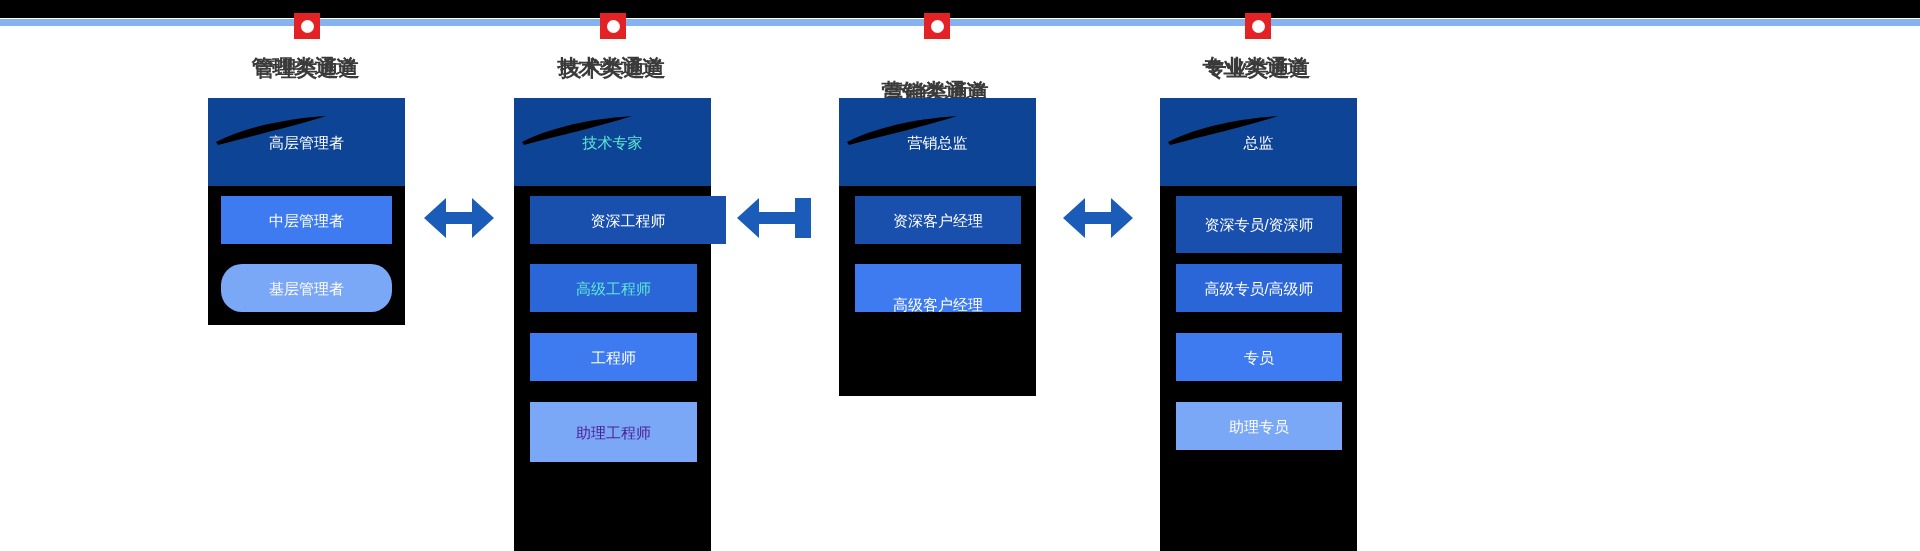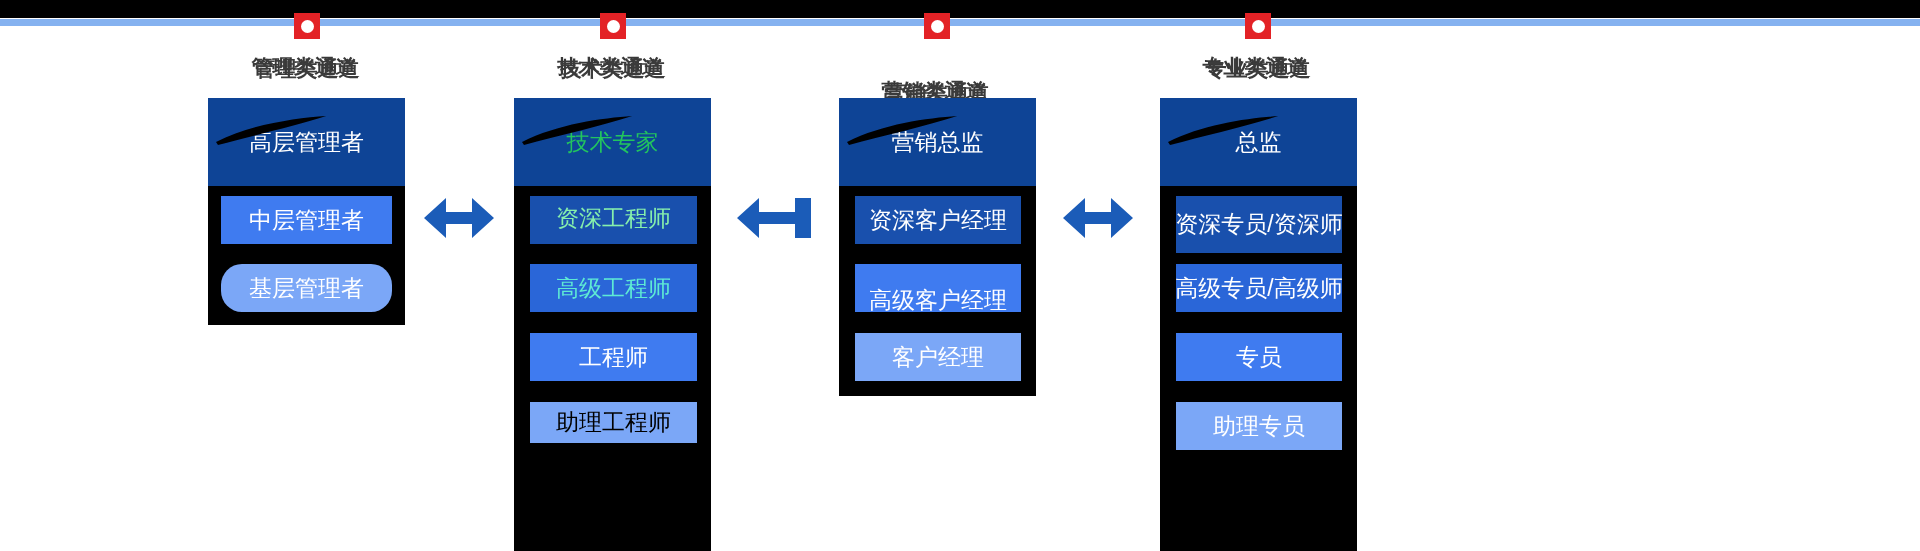--- a/index.html
+++ b/index.html
@@ -81,21 +81,21 @@
     position: absolute;
     background: #000000;
   }
 
   .rung {
     position: absolute;
     display: flex;
     align-items: center;
     justify-content: center;
     color: #ffffff;
-    font-size: 23px;
+    font-size: 15px;
     white-space: nowrap;
     line-height: 1;
   }
 
   
   .swoosh {
     position: absolute;
     pointer-events: none;
   }
 
@@ -160,54 +160,51 @@
     <svg class="swoosh" width="197" height="40" viewBox="0 0 197 40" style="left: 208px; top: 112px;">
       <path d="M 8 30 C 43.34 12, 88.65 6, 118.19999999999999 4 C 86.68 14, 43.34 24, 10 33 Z" fill="#000000"></path>
     </svg>
     <div class="rung" style="left: 221px; top: 196px; width: 171px; height: 48px; background: rgb(63, 123, 240); color: rgb(255, 255, 255);">
       <span>中层管理者</span>
     </div>
     <div class="rung" style="left: 221px; top: 264px; width: 171px; height: 48px; background: rgb(123, 167, 247); color: rgb(255, 255, 255); border-radius: 21px;">
       <span>基层管理者</span>
     </div>
     <div class="ladder" style="left: 514px; top: 98px; width: 197px; height: 453px; background: rgb(0, 0, 0);"></div>
-    <div class="rung" style="left: 514px; top: 98px; width: 197px; height: 88px; background: rgb(14, 68, 150); color: #22c55e;">
+    <div class="rung" style="left: 514px; top: 98px; width: 197px; height: 88px; background: rgb(14, 68, 150); color: #5eead4;">
       <span>技术专家</span>
     </div>
     <svg class="swoosh" width="197" height="40" viewBox="0 0 197 40" style="left: 514px; top: 112px;">
       <path d="M 8 30 C 43.34 12, 88.65 6, 118.19999999999999 4 C 86.68 14, 43.34 24, 10 33 Z" fill="#000000"></path>
     </svg>
-    <div class="rung" style="left: 530px; top: 196px; width: 167px; height: 48px; background: rgb(25, 80, 173); color: #86efac; font-family: Liberation Mono, monospace;">
+    <div class="rung" style="left: 530px; top: 196px; width: 196px; height: 48px; background: rgb(25, 80, 173); color: #ffffff;">
       <span>资深工程师</span>
     </div>
     <div class="rung" style="left: 530px; top: 264px; width: 167px; height: 48px; background: rgb(42, 102, 216); color: #5eead4;">
       <span>高级工程师</span>
     </div>
     <div class="rung" style="left: 530px; top: 333px; width: 167px; height: 48px; background: rgb(63, 123, 240); color: rgb(255, 255, 255);">
       <span>工程师</span>
     </div>
-    <div class="rung" style="left: 530px; top: 402px; width: 167px; height: 41px; background: rgb(123, 167, 247); color: #000000;">
+    <div class="rung" style="left: 530px; top: 402px; width: 167px; height: 60px; background: rgb(123, 167, 247); color: #4c1d95;">
       <span>助理工程师</span>
     </div>
     <div class="ladder" style="left: 839px; top: 98px; width: 197px; height: 298px; background: rgb(0, 0, 0);"></div>
     <div class="rung" style="left: 839px; top: 98px; width: 197px; height: 88px; background: rgb(14, 68, 150); color: rgb(255, 255, 255);">
       <span>营销总监</span>
     </div>
     <svg class="swoosh" width="197" height="40" viewBox="0 0 197 40" style="left: 839px; top: 112px;">
       <path d="M 8 30 C 43.34 12, 88.65 6, 118.19999999999999 4 C 86.68 14, 43.34 24, 10 33 Z" fill="#000000"></path>
     </svg>
     <div class="rung" style="left: 855px; top: 196px; width: 166px; height: 48px; background: rgb(25, 80, 173); color: rgb(255, 255, 255);">
       <span>资深客户经理</span>
     </div>
     <div class="rung" style="left: 855px; top: 264px; width: 166px; height: 48px; background: rgb(63, 123, 240); color: rgb(255, 255, 255); align-items: flex-end;">
       <span>高级客户经理</span>
     </div>
-    <div class="rung" style="left: 855px; top: 333px; width: 166px; height: 48px; background: rgb(123, 167, 247); color: rgb(255, 255, 255);">
-      <span>客户经理</span>
-    </div>
     <div class="ladder" style="left: 1160px; top: 98px; width: 197px; height: 453px; background: rgb(0, 0, 0);"></div>
     <div class="rung" style="left: 1160px; top: 98px; width: 197px; height: 88px; background: rgb(14, 68, 150); color: rgb(255, 255, 255);">
       <span>总监</span>
     </div>
     <svg class="swoosh" width="197" height="40" viewBox="0 0 197 40" style="left: 1160px; top: 112px;">
       <path d="M 8 30 C 43.34 12, 88.65 6, 118.19999999999999 4 C 86.68 14, 43.34 24, 10 33 Z" fill="#000000"></path>
     </svg>
     <div class="rung" style="left: 1176px; top: 196px; width: 166px; height: 57px; background: rgb(25, 80, 173); color: rgb(255, 255, 255);">
       <span>资深专员/资深师</span>
     </div>

